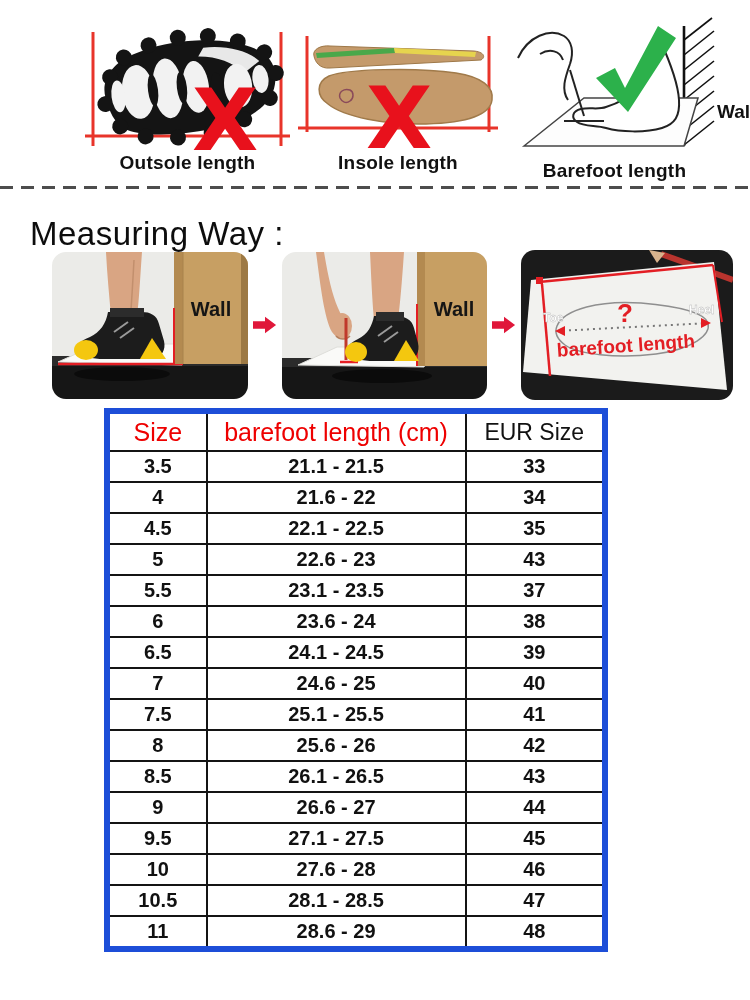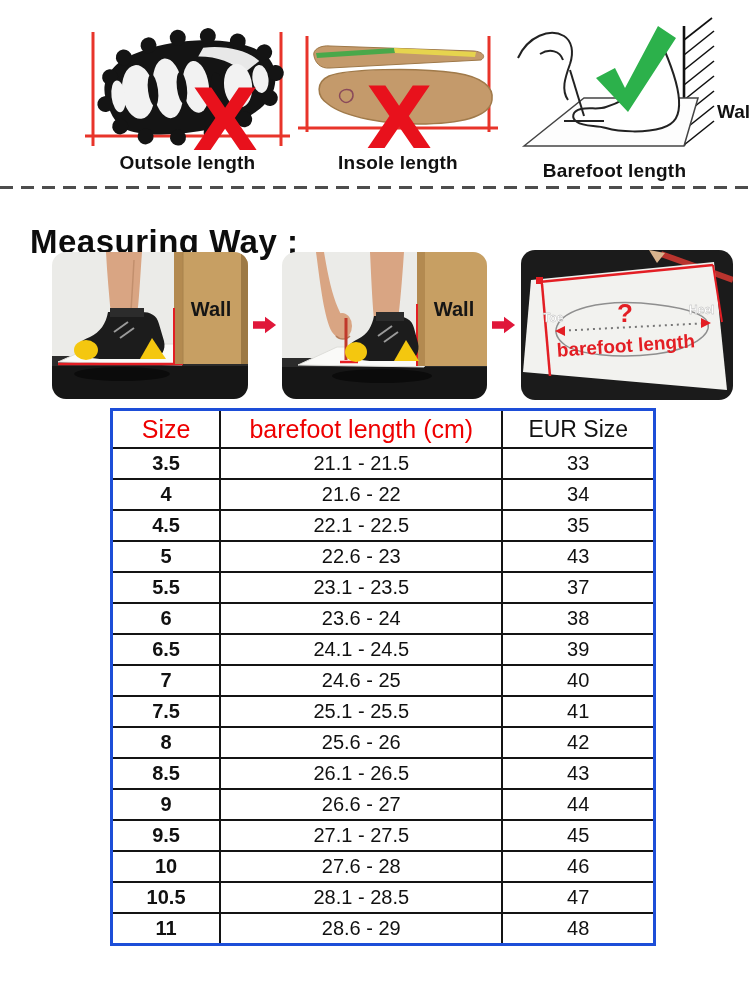--- a/index.html
+++ b/index.html
@@ -17,35 +17,35 @@
   #fig-barefoot .fig-label { padding-right:45px; }
 
   
   .divider {
     position:absolute; left:0; top:186px; width:750px; height:3px;
     background:repeating-linear-gradient(90deg,#4d4d4d 0 13px,transparent 13px 21px);
   }
 
   
   .measuring-heading {
-    position:absolute; left:30px; top:196px; font-size:33px; font-weight:bold;
+    position:absolute; left:30px; top:188px; font-size:33px; font-weight:normal;
     color:#0d0d0d; letter-spacing:.5px;
   }
   .photos { position:absolute; left:52px; top:250px; display:flex; align-items:center; gap:5px; }
   .photo { border-radius:14px; overflow:hidden; flex:none; }
   .photo svg { display:block; }
   .arrow { flex:none; }
 
   
   .size-table {
-    position:absolute; left:110px; top:408px; width:546px;
-    border-collapse:collapse; border:3px solid #1d4ed8; table-layout:fixed;
+    position:absolute; left:104px; top:408px; width:504px;
+    border-collapse:collapse; border:6px solid #1d4ed8; table-layout:fixed;
   }
   .size-table th, .size-table td {
-    border:2px solid #141414; text-align:center; vertical-align:middle; padding:0;
+    border:2px solid #141414; text-align:center; vertical-align:middle; padding:0;font-weight:bold;
   }
   .size-table th { height:36px; font-size:25px; font-weight:normal; }
   .size-table th.red { color:#ee0000; }
   .size-table th.black { color:#111; font-size:23px;margin-left:8px; }
   .size-table td { height:29px; font-size:20px; color:#111; }
   .size-table td.col-size { font-weight:bold; }
   .size-table col.c1 { width:20%; } .size-table col.c2 { width:52%; } .size-table col.c3 { width:28%; }
 </style>
 </head>
 <body>

